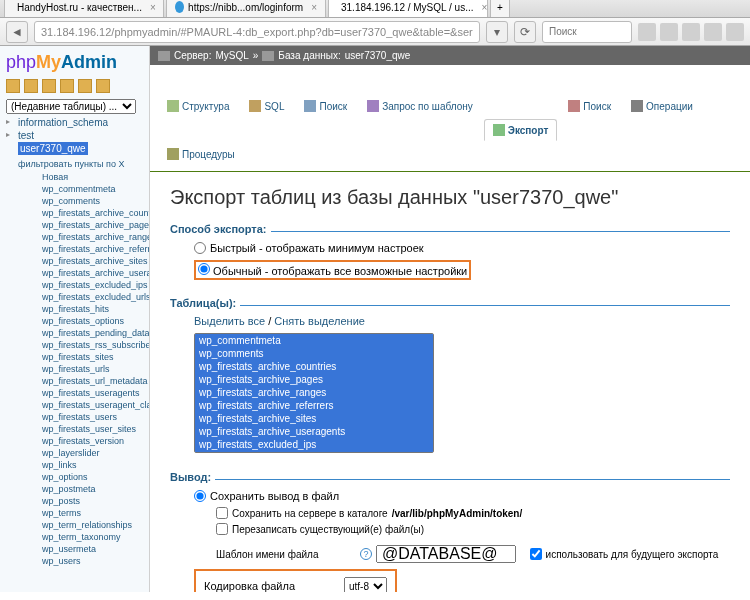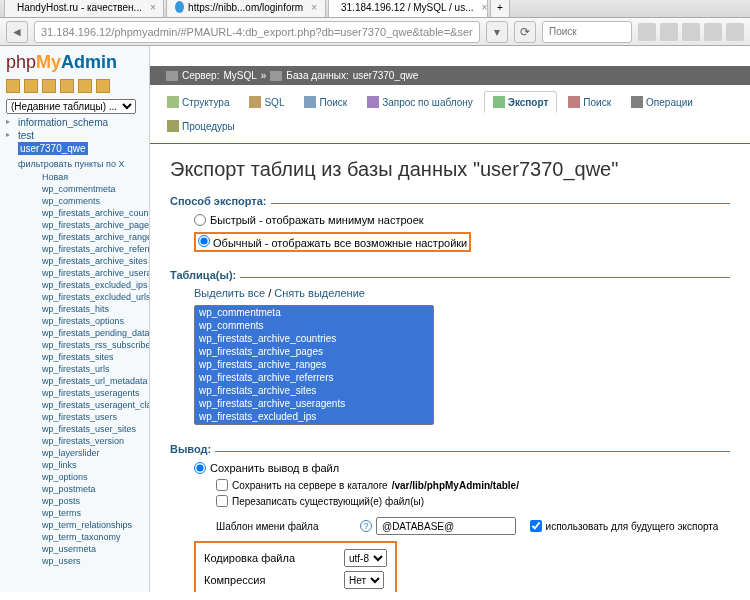--- a/index.html
+++ b/index.html
@@ -15,55 +15,55 @@
 .nav-btn { width: 22px; height: 22px; border: 1px solid #bbb; border-radius: 3px; background: #f0f0f0; font-size: 12px; text-align: center; line-height: 20px; color: #666; cursor: pointer; }
 .url-input { flex: 1; height: 22px; border: 1px solid #bbb; border-radius: 3px; padding: 0 6px; font-size: 11px; color: #888; }
 .toolbar-icons { display: flex; gap: 4px; }
 .tool-ico { width: 18px; height: 18px; background: #d0d0d0; border-radius: 2px; cursor: pointer; }
 .search-box { width: 90px; height: 22px; border: 1px solid #bbb; border-radius: 3px; padding: 0 6px; font-size: 10px; color: #aaa; }
 
 
 .content { display: flex; height: calc(600px - 54px); }
 .sidebar { width: 150px; background: #f5f9fc; border-right: 1px solid #d0d0d0; overflow-y: auto; position: relative; }
 .logo { padding: 6px; font-size: 18px; font-weight: bold; }
-.logo .php { color: #7f1d1d; font-weight: normal; }
+.logo .php { color: #6d28d9; font-weight: normal; }
 .logo .my { color: #f89c2e; }
 .logo .admin { color: #0369a1; }
 .logo-icons { padding: 0 6px 4px; display: flex; gap: 4px; }
 .mini-ico { width: 14px; height: 14px; background: #e0b050; border: 1px solid #c09030; cursor: pointer; }
 .recent-select { margin: 2px 6px; font-size: 10px; width: 130px; }
 .tree { font-size: 10px; color: #235a81; }
 .tree-item { padding: 1px 2px 1px 18px; white-space: nowrap; overflow: hidden; cursor: pointer; position: relative; }
 .tree-item.db::before { content: "▸"; position: absolute; left: 6px; color: #888; font-size: 8px; }
 .tree-item.selected { background: #3875d7; color: #fff; display: inline-block; margin-left: 18px; padding-left: 2px; }
 .tree-sub { padding-left: 14px; }
 .filter-row { padding: 2px 4px; color: #235a81; font-size: 9px; }
 .tree-tbl { padding: 1px 2px 1px 28px; color: #235a81; font-size: 9px; white-space: nowrap; overflow: hidden; cursor: pointer; }
 
 .main { flex: 1; overflow: auto; position: relative; }
-.bread { background: #666; color: #fff; padding: 4px 16px; font-size: 10px; display: flex; align-items: center; gap: 4px; margin-top: 20px; }
+.bread { background: #666; color: #fff; padding: 4px 8px; font-size: 10px; display: flex; align-items: center; gap: 4px; }
 .bread-ico { width: 12px; height: 10px; background: #999; display: inline-block; }
 .tabs-row { padding: 6px 8px; display: flex; gap: 2px; border-bottom: 1px solid #4d7c0f; background: #fff; flex-wrap: wrap; }
 .ptab { padding: 4px 8px; font-size: 10px; color: #235a81; cursor: pointer; border: 1px solid transparent; border-radius: 3px 3px 0 0; display: flex; align-items: center; gap: 3px; }
-.ptab.active { border-color: #ccc; border-bottom-color: #fff; background: #fff; font-weight: bold; }
+.ptab.active { border-color: #ccc; border-bottom-color: #fff; background: #fff; font-weight: bold; margin-top: 48px; }
 .ptab-ico { width: 12px; height: 12px; background: #a0c080; display: inline-block; }
 
 .page { padding: 8px 20px; }
 h2 { font-size: 20px; font-weight: normal; color: #333; margin: 6px 0 14px; }
 fieldset { border: none; border-top: 1px solid #3a87c9; margin-bottom: 14px; }
 legend { color: #235a81; font-weight: bold; font-size: 11px; padding: 0 4px 4px 0; }
 .opt-row { padding: 3px 0 3px 24px; display: flex; align-items: center; gap: 4px; font-size: 11px; }
 .highlight-box { border: 2px solid #e87a2a; display: inline-block; padding: 1px 2px; }
 .highlight-box2 { border: 2px solid #e87a2a; padding: 4px 8px; margin: 4px 0 4px 24px; display: inline-block; }
 .link { color: #235a81; cursor: pointer; }
 .table-select { width: 240px; height: 120px; margin: 4px 0 4px 24px; font-size: 10px; background: #3875d7; color: #fff; }
 .table-select option { background: #3875d7; color: #fff; padding: 1px 4px; }
 .sub-opt { padding: 2px 0 2px 46px; font-size: 10px; display: flex; align-items: center; gap: 4px; }
 .lbl-col { display: inline-block; width: 140px; }
-.tpl-input { width: 140px; height: 18px; font-size: 10px; padding: 0 4px; }
+.tpl-input { width: 140px; height: 18px; font-size: 16px; padding: 0 4px; }
 .qmark { width: 12px; height: 12px; border: 1px solid #3a87c9; border-radius: 50%; color: #3a87c9; font-size: 9px; text-align: center; line-height: 11px; display: inline-block; cursor: pointer; }
 .drop { height: 18px; font-size: 10px; }
 .chk { width: 12px; height: 12px; }
 .scroll-y { overflow-y: scroll; }
 </style>
 </head>
 <body>
 
 <div class="browser-tabs">
   <div class="tab">
@@ -236,21 +236,21 @@
 
       <fieldset>
         <legend>Вывод:</legend>
         <div class="opt-row">
             <input type="radio" class="chk" checked="" style="">
             <span>Сохранить вывод в файл</span>
           </div>
         <div class="sub-opt">
             <input type="checkbox" class="chk" style="">
             <span>Сохранить на сервере в каталоге</span> 
-            <b>/var/lib/phpMyAdmin/table/</b>
+            <b>/var/lib/phpMyAdmin/token/</b>
           </div>
         <div class="sub-opt">
             <input type="checkbox" class="chk" style="">
             <span>Перезаписать существующий(е) файл(ы)</span>
           </div>
         <div class="sub-opt" style="margin-top:6px"><span class="lbl-col">Шаблон имени файла</span><span class="qmark">?</span> <input class="tpl-input" value="@DATABASE@" style=""> &nbsp;&nbsp;<input type="checkbox" class="chk" checked="" style=""> <span>использовать для будущего экспорта</span></div>
         <div class="highlight-box2">
           <div style="padding:2px 0"><span class="lbl-col">Кодировка файла</span><select class="drop"><option>utf-8</option></select></div>
           <div style="padding:2px 0"><span class="lbl-col">Компрессия</span><select class="drop"><option>Нет</option></select></div>
         </div>

